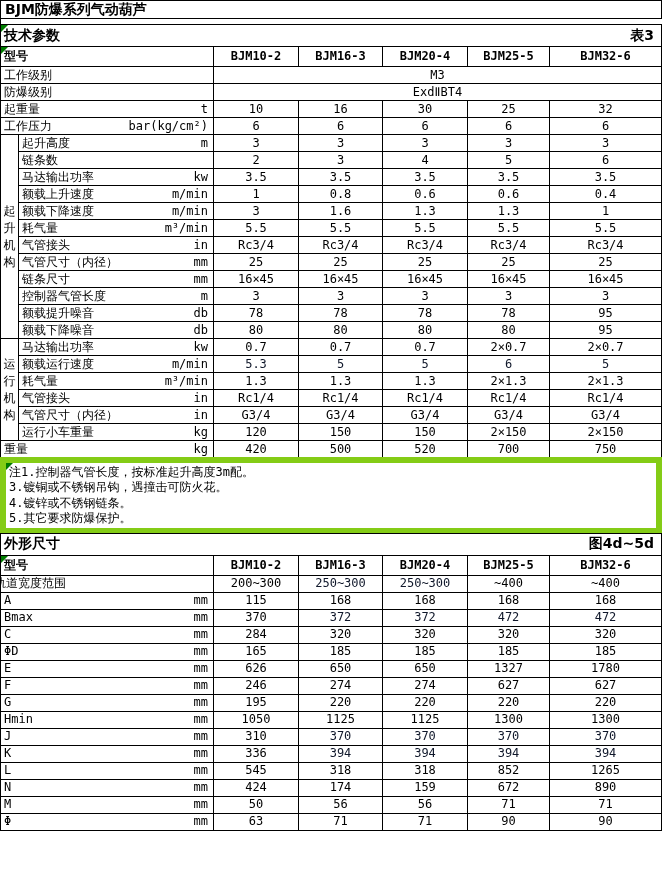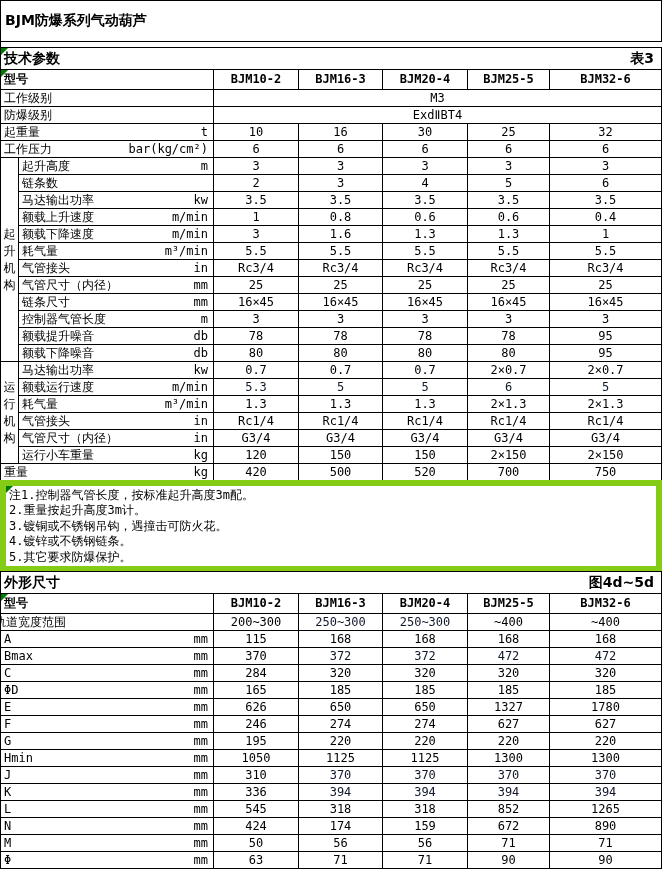--- a/index.html
+++ b/index.html
@@ -5,21 +5,21 @@
   * { box-sizing: border-box; }
   html, body { margin: 0; padding: 0; background: #ffffff; }
   .sheet {
     width: 662px;
     font-family: "DejaVu Sans Mono", "Liberation Mono", monospace;
     color: #000;
     background: #fff;
   }
   .titlebar {
     border: 1px solid #000;
-    height: 42px;
+    height: 19px;
     display: flex;
     align-items: center;
     padding-left: 4px;
     font-family: "DejaVu Sans", "Liberation Sans", sans-serif;
     font-weight: bold;
     font-size: 14px;
     white-space: nowrap;
   }
   .gap { height: 5px; border-left: 1px solid #000; }
   .sechead {
@@ -422,21 +422,20 @@
           <td class="val">500</td>
           <td class="val">520</td>
           <td class="val">700</td>
           <td class="val">750</td>
         </tr>
       </tbody>
   </table>
 
   <div class="notes gtri" id="notes-block">
       <div class="noteline">注1.控制器气管长度，按标准起升高度3m配。</div>
-      <div class="noteline">2.重量按起升高度3m计。</div>
       <div class="noteline">3.镀铜或不锈钢吊钩，遇撞击可防火花。</div>
       <div class="noteline">4.镀锌或不锈钢链条。</div>
       <div class="noteline">5.其它要求防爆保护。</div>
     </div>
 
   <div class="sechead joined">
     <span>外形尺寸</span>
     <span>图4d~5d</span>
   </div>
 

